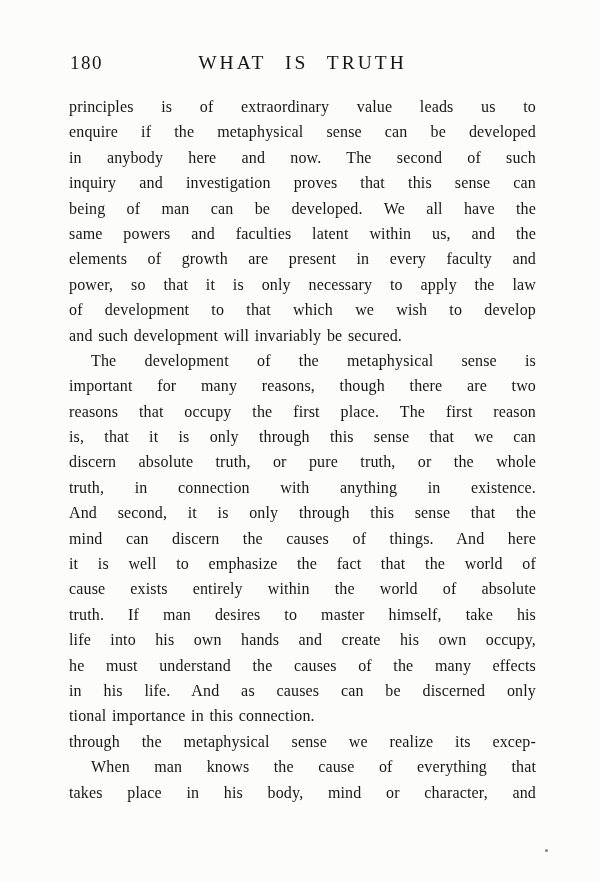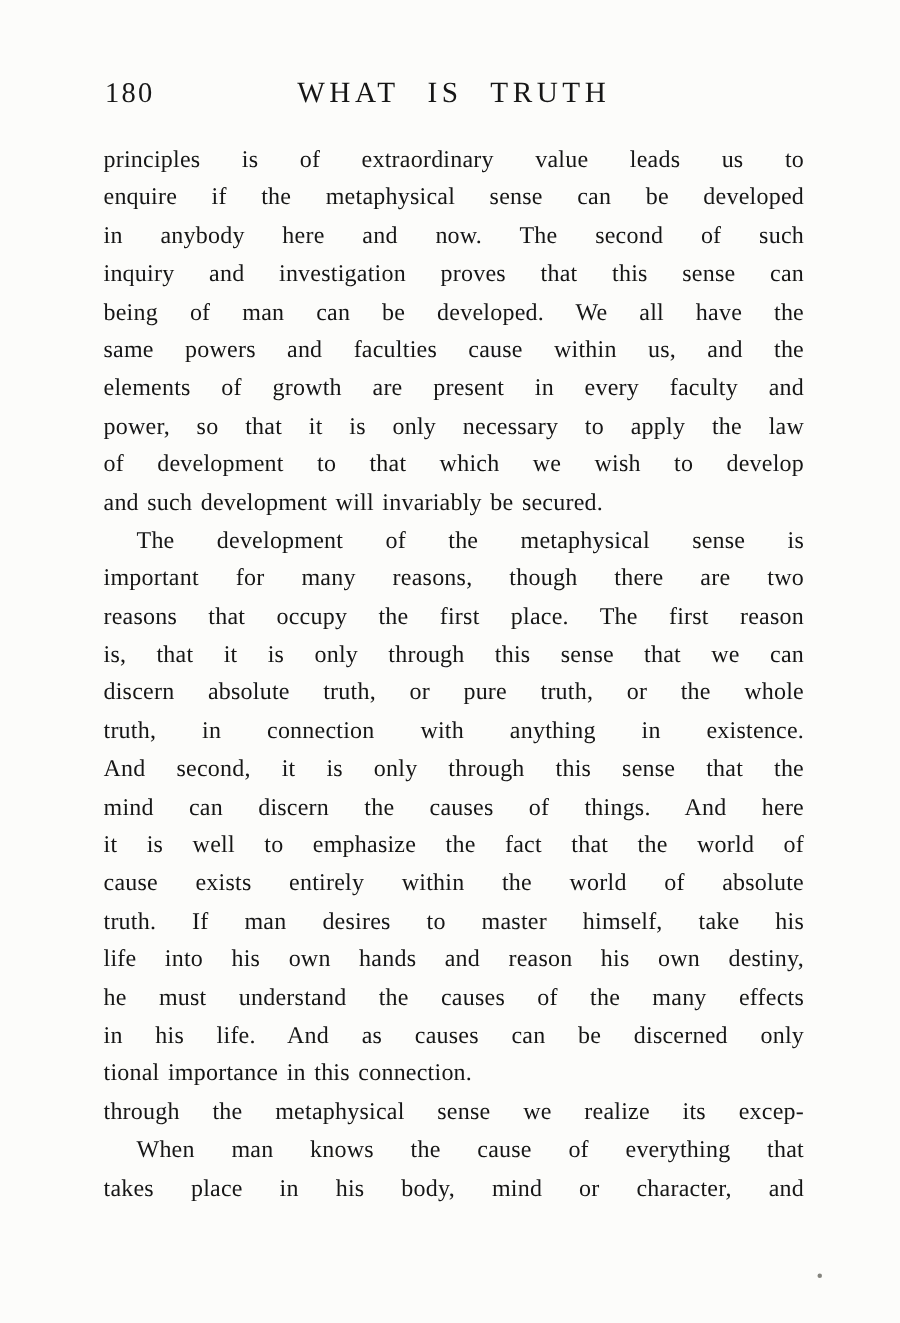--- a/index.html
+++ b/index.html
@@ -79,37 +79,37 @@
   <div class="page-header">
     <span class="page-number">180</span>
     <span class="running-title">WHAT IS TRUTH</span>
   </div>
   <div class="page-body" id="page-body">
       <div class="text-line">principles is of extraordinary value leads us to</div>
       <div class="text-line">enquire if the metaphysical sense can be developed</div>
       <div class="text-line">in anybody here and now. The second of such</div>
       <div class="text-line">inquiry and investigation proves that this sense can</div>
       <div class="text-line">being of man can be developed. We all have the</div>
-      <div class="text-line">same powers and faculties cause within us, and the</div>
+      <div class="text-line">same powers and faculties latent within us, and the</div>
       <div class="text-line">elements of growth are present in every faculty and</div>
       <div class="text-line">power, so that it is only necessary to apply the law</div>
       <div class="text-line">of development to that which we wish to develop</div>
       <div class="text-line para-last">and such development will invariably be secured.</div>
       <div class="text-line indent">The development of the metaphysical sense is</div>
       <div class="text-line">important for many reasons, though there are two</div>
       <div class="text-line">reasons that occupy the first place. The first reason</div>
       <div class="text-line">is, that it is only through this sense that we can</div>
       <div class="text-line">discern absolute truth, or pure truth, or the whole</div>
       <div class="text-line">truth, in connection with anything in existence.</div>
       <div class="text-line">And second, it is only through this sense that the</div>
       <div class="text-line">mind can discern the causes of things. And here</div>
       <div class="text-line">it is well to emphasize the fact that the world of</div>
       <div class="text-line">cause exists entirely within the world of absolute</div>
       <div class="text-line">truth. If man desires to master himself, take his</div>
-      <div class="text-line">life into his own hands and reason his own destiny,</div>
+      <div class="text-line">life into his own hands and create his own occupy,</div>
       <div class="text-line">he must understand the causes of the many effects</div>
       <div class="text-line">in his life. And as causes can be discerned only</div>
       <div class="text-line para-last">tional importance in this connection.</div>
       <div class="text-line">through the metaphysical sense we realize its excep-</div>
       <div class="text-line indent">When man knows the cause of everything that</div>
       <div class="text-line">takes place in his body, mind or character, and</div>
     </div>
   <div class="scan-speck"></div>
 </div>
 

